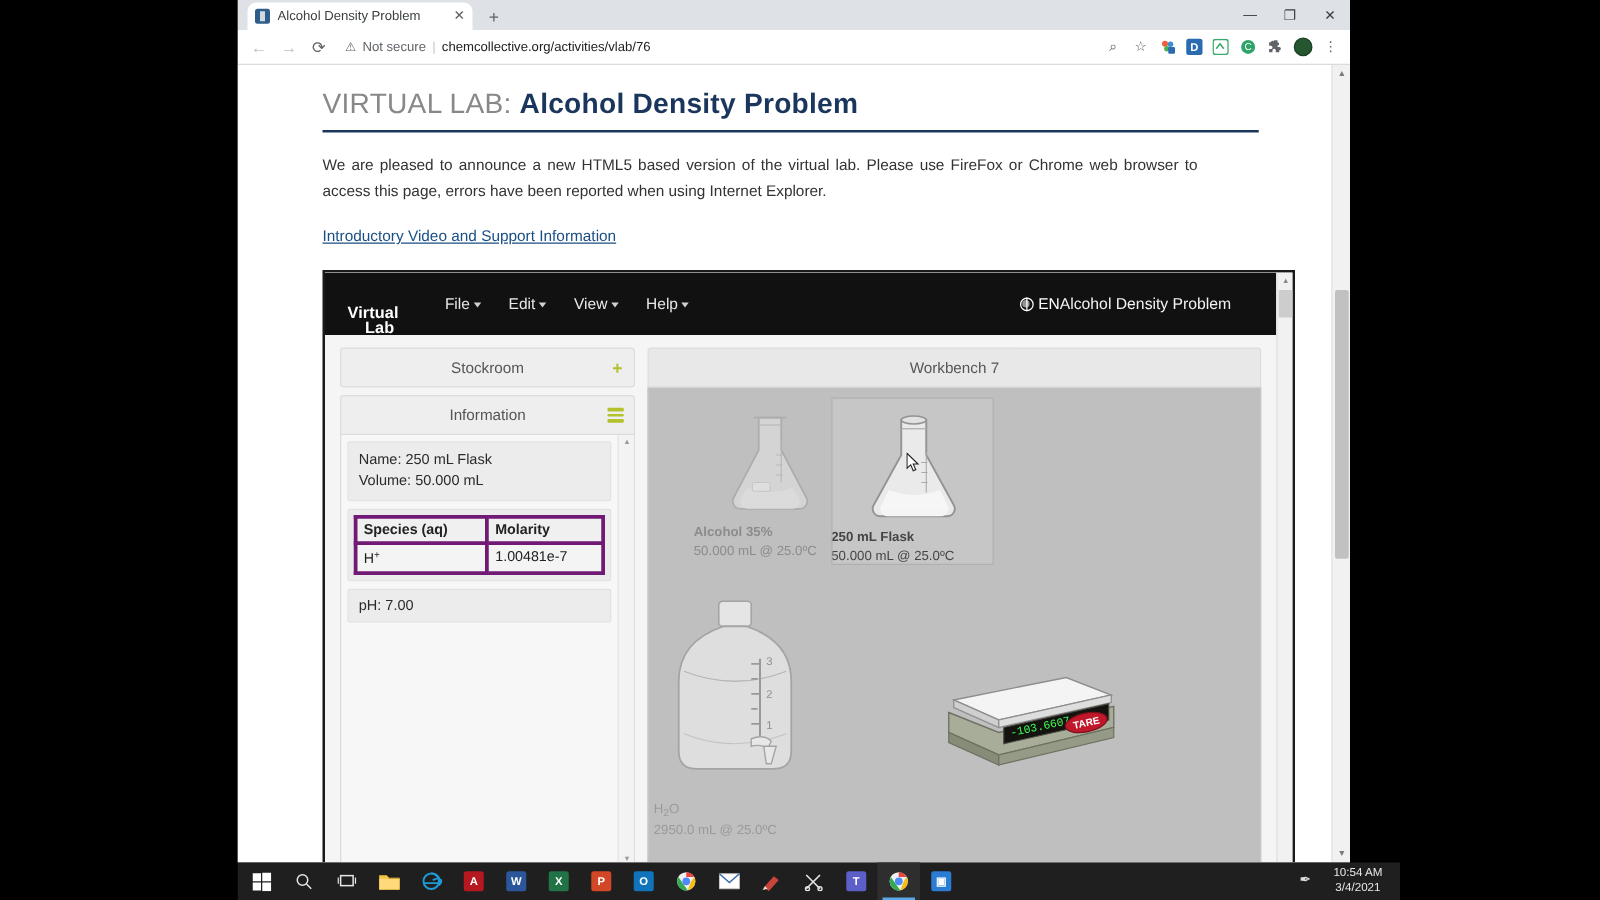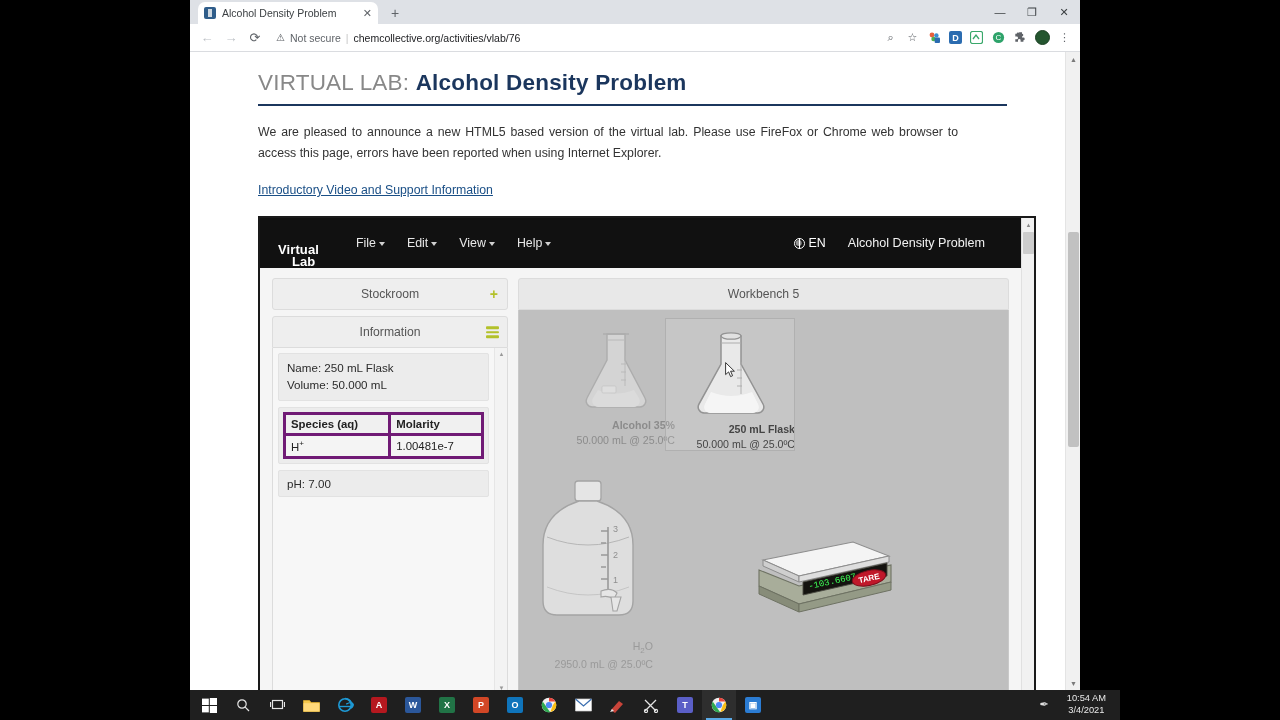--- a/index.html
+++ b/index.html
@@ -119,21 +119,21 @@
     font-size: 13px; font-weight: bold; line-height: 0.98; margin-right: 26px;
     letter-spacing: 0.1px;
     margin-top: 26px;
   }
   .brand .l2 { padding-left: 14px; display:block; }
   .menu-item {
     font-size: 12.4px; color: #e8e8e8; padding: 6px 11px; cursor: pointer;
   }
   .caret { display: inline-block; margin-left: 3px; border-left: 3.5px solid transparent;
     border-right: 3.5px solid transparent; border-top: 4px solid #d0d0d0; vertical-align: middle; }
-  .nav-right { margin-left: auto; display: flex; align-items: center; gap: 22px; padding-right: 18px;}
+  .nav-right { margin-left: auto; display: flex; align-items: center; padding-right: 18px;}
   .lang { font-size: 12.4px; display: flex; align-items: center; gap: 4px; }
   .globe {
     width: 11px; height: 11px; border-radius: 50%; border: 1.3px solid #fff;
     position: relative; display: inline-block;
   }
   .globe::before { content:""; position:absolute; left:4px; top:-1px; width:0; height:11px; border-left:1.2px solid #fff;}
   .globe::after { content:""; position:absolute; left:50%; top:50%; width:6px; height:6px; background:#fff; border-radius:50%; transform:translate(-55%,-50%) ; opacity:.55;}
   .prob-title { font-size: 12.6px; color: #f2f2f2; }
 
   .workarea { display: flex; padding: 10px 12px; gap: 10px; height: 437px; }
@@ -185,21 +185,21 @@
   .bench-head {
     background: #e8e8e8; border: 1px solid #dcdcdc; border-radius: 3px 3px 0 0;
     height: 32px; display: flex; align-items: center; justify-content: center;
     font-size: 12.2px; color: #555;
   }
   .bench {
     flex: 1 1 auto; background: #bfbfbf; border: 1px solid #c9c9c9; border-top: none;
     position: relative; overflow: hidden;
   }
 
-  .bench-item { position: absolute; text-align: right; }
+  .bench-item { position: absolute; text-align: left; }
   .item-label { font-size: 10.6px; color: #8c8c8c; line-height: 1.35; }
   .item-label.sel { color: #2b2b2b; }
   .item-label .nm { font-weight: bold; }
   .selbox { position:absolute; border:1px solid #b0b0b0; background: rgba(255,255,255,0.12); }
 
   .cursor { position:absolute; width:11px; height:16px; pointer-events:none; }
 
   .lbl-h2o { font-size: 10.6px; color: #9a9a9a; line-height:1.4;}
 
   
@@ -373,21 +373,21 @@
                       <div class="info-scroll">
                         <div class="arrow" style="top:0;">▲</div>
                         <div class="arrow" style="bottom:0;">▼</div>
                       </div>
                     </div>
                   </div>
                 </div>
 
                 <div class="rightcol">
                   <div class="bench-head">
-                    <span>Workbench 5</span>
+                    <span>Workbench 7</span>
                   </div>
                   <div class="bench">
 
                     <div class="bench-item" style="left:36px; top:14px; width:120px;">
                       <svg width="120" height="90" viewBox="0 0 120 90">
                         <g opacity="0.5">
                           <path d="M52 10 h18 v26 l20 38 a6 6 0 0 1 -5 9 h-48 a6 6 0 0 1 -5 -9 l20 -38 z" fill="#e9e9e9" stroke="#9b9b9b" stroke-width="1.4"></path>
                           <path d="M48 10 h26" stroke="#9b9b9b" stroke-width="1.4" fill="none"></path>
                           <path d="M52 16 h18" stroke="#b4b4b4" stroke-width="1" fill="none"></path>
                           <path d="M43 66 q17 7 36 0 l5 8 a6 6 0 0 1 -5 9 h-36 a6 6 0 0 1 -5 -9 z" fill="#f7f7f7" stroke="none"></path>

